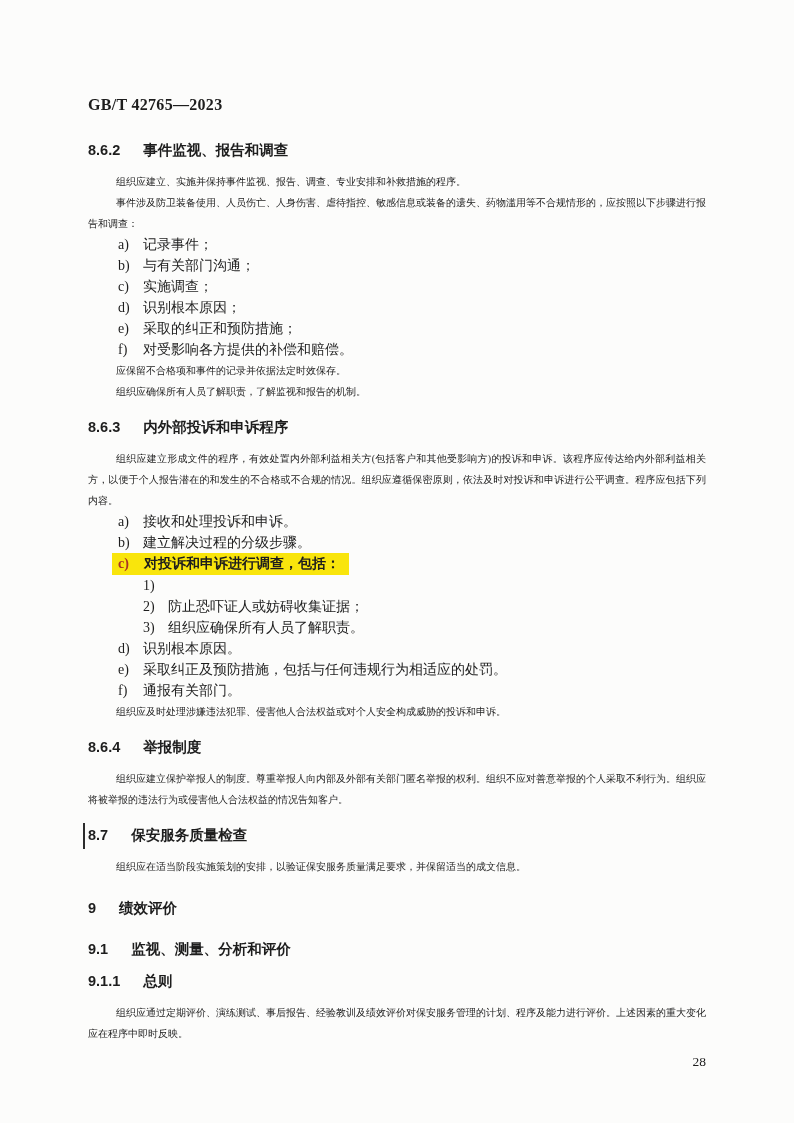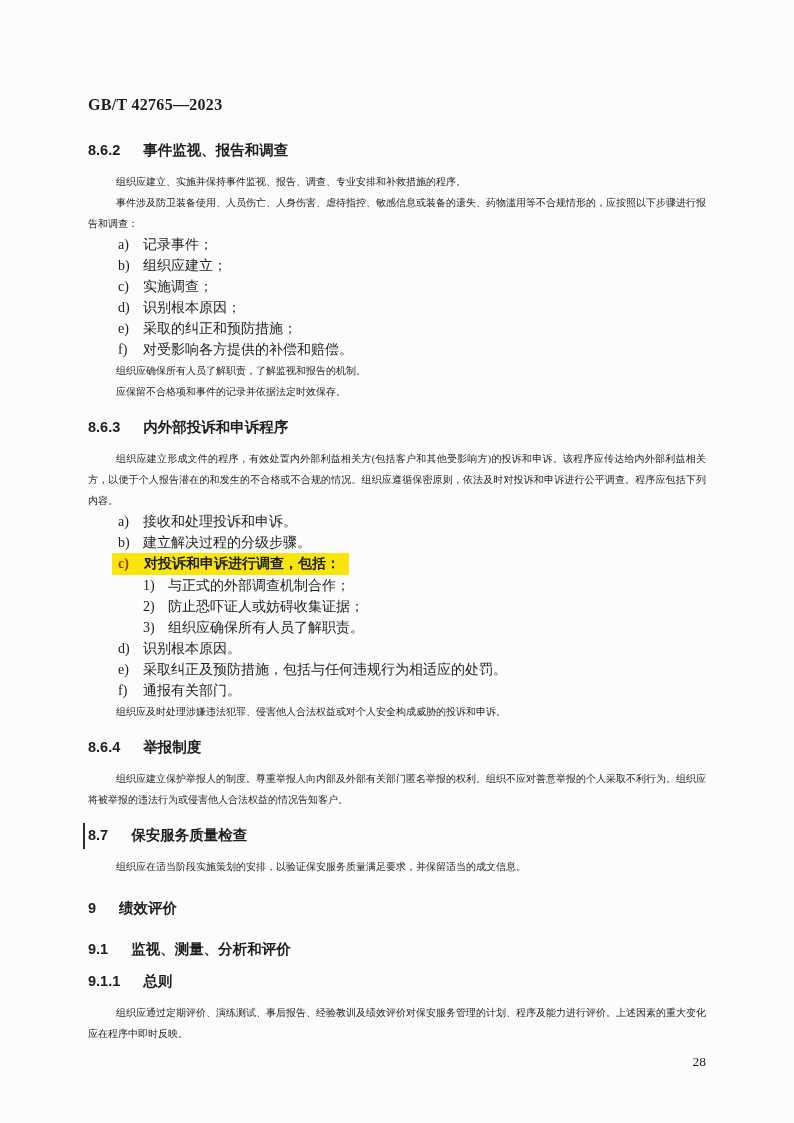--- a/index.html
+++ b/index.html
@@ -89,41 +89,41 @@
   </div>
   <p class="body">组织应建立、实施并保持事件监视、报告、调查、专业安排和补救措施的程序。</p>
   <p class="body">事件涉及防卫装备使用、人员伤亡、人身伤害、虐待指控、敏感信息或装备的遗失、药物滥用等不合规情形的，应按照以下步骤进行报告和调查：</p>
 
   <div class="li">
     <span class="li-label">a)</span>
     <span class="li-text">记录事件；</span>
   </div>
   <div class="li">
     <span class="li-label">b)</span>
-    <span class="li-text">组织应建立；</span>
+    <span class="li-text">与有关部门沟通；</span>
   </div>
   <div class="li">
     <span class="li-label">c)</span>
     <span class="li-text">实施调查；</span>
   </div>
   <div class="li">
     <span class="li-label">d)</span>
     <span class="li-text">识别根本原因；</span>
   </div>
   <div class="li">
     <span class="li-label">e)</span>
     <span class="li-text">采取的纠正和预防措施；</span>
   </div>
   <div class="li">
     <span class="li-label">f)</span>
     <span class="li-text">对受影响各方提供的补偿和赔偿。</span>
   </div>
 
+  <p class="body">应保留不合格项和事件的记录并依据法定时效保存。</p>
   <p class="body">组织应确保所有人员了解职责，了解监视和报告的机制。</p>
-  <p class="body">应保留不合格项和事件的记录并依据法定时效保存。</p>
 
   <div class="h3">
     <span class="h-num">8.6.3</span>
     <span class="h-title">内外部投诉和申诉程序</span>
   </div>
   <p class="body">组织应建立形成文件的程序，有效处置内外部利益相关方(包括客户和其他受影响方)的投诉和申诉。该程序应传达给内外部利益相关方，以便于个人报告潜在的和发生的不合格或不合规的情况。组织应遵循保密原则，依法及时对投诉和申诉进行公平调查。程序应包括下列内容。</p>
 
   <div class="li">
     <span class="li-label">a)</span>
     <span class="li-text">接收和处理投诉和申诉。</span>
@@ -133,21 +133,20 @@
     <span class="li-text">建立解决过程的分级步骤。</span>
   </div>
   <div class="li">
     <span class="hl">
       <span class="li-label">c)</span>
       <span class="li-text">对投诉和申诉进行调查，包括：</span>
     </span>
   </div>
   <div class="li sub">
     <span class="li-label">1)</span>
-    <span class="li-text">与正式的外部调查机制合作；</span>
   </div>
   <div class="li sub">
     <span class="li-label">2)</span>
     <span class="li-text">防止恐吓证人或妨碍收集证据；</span>
   </div>
   <div class="li sub">
     <span class="li-label">3)</span>
     <span class="li-text">组织应确保所有人员了解职责。</span>
   </div>
   <div class="li">

